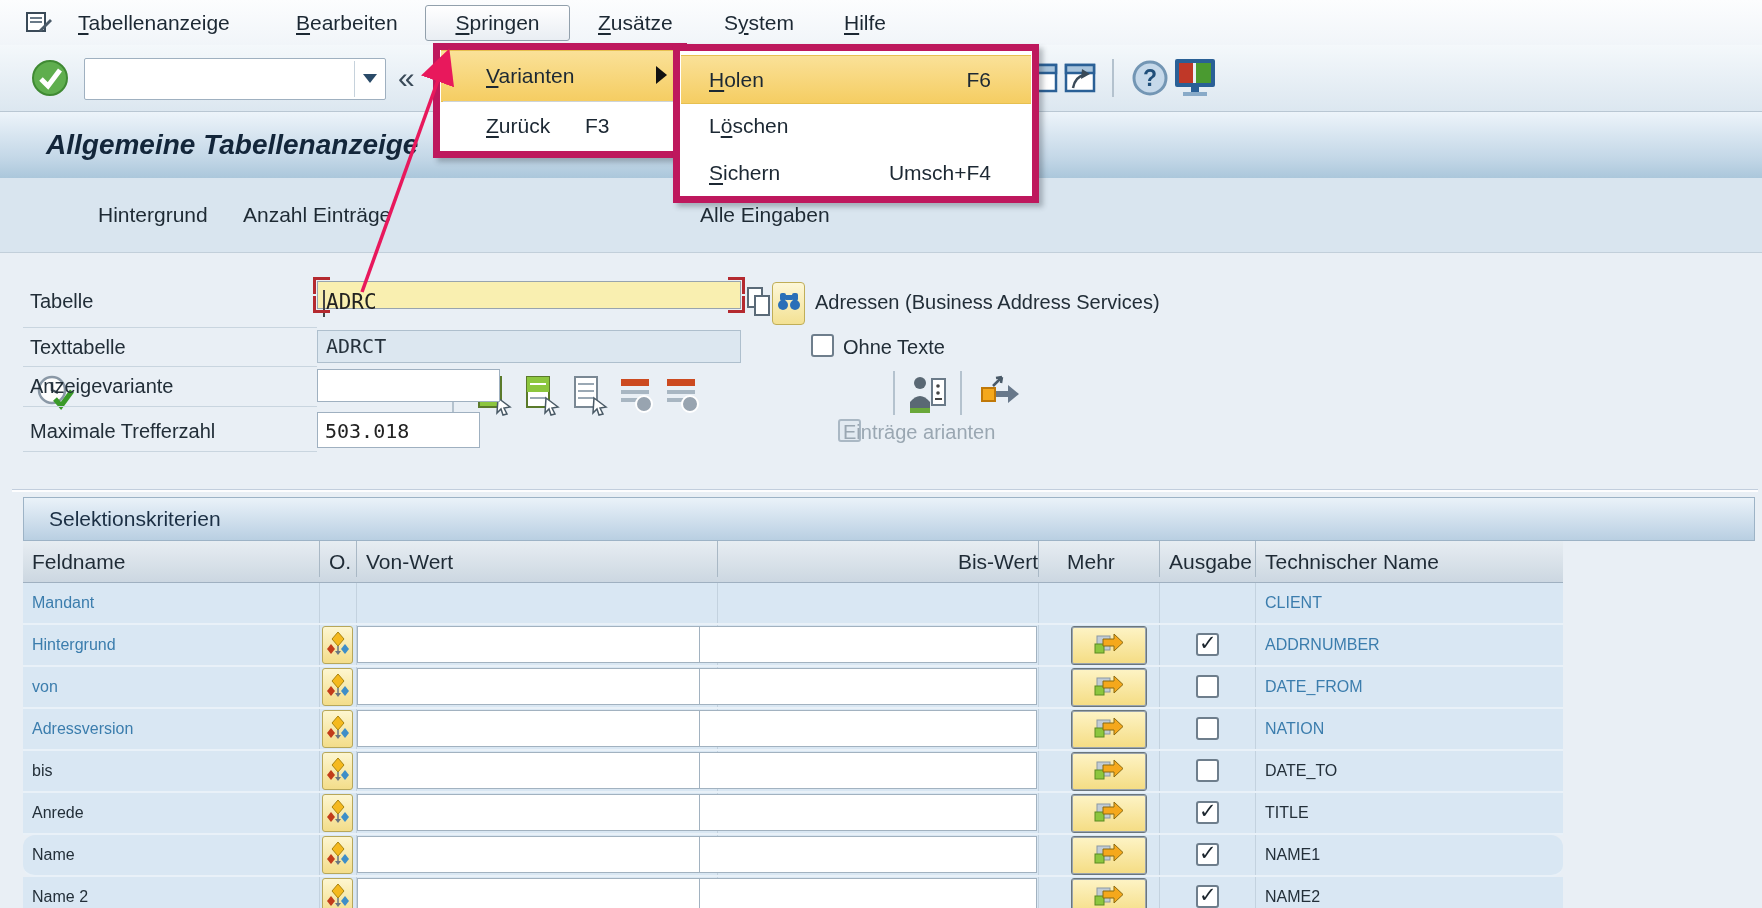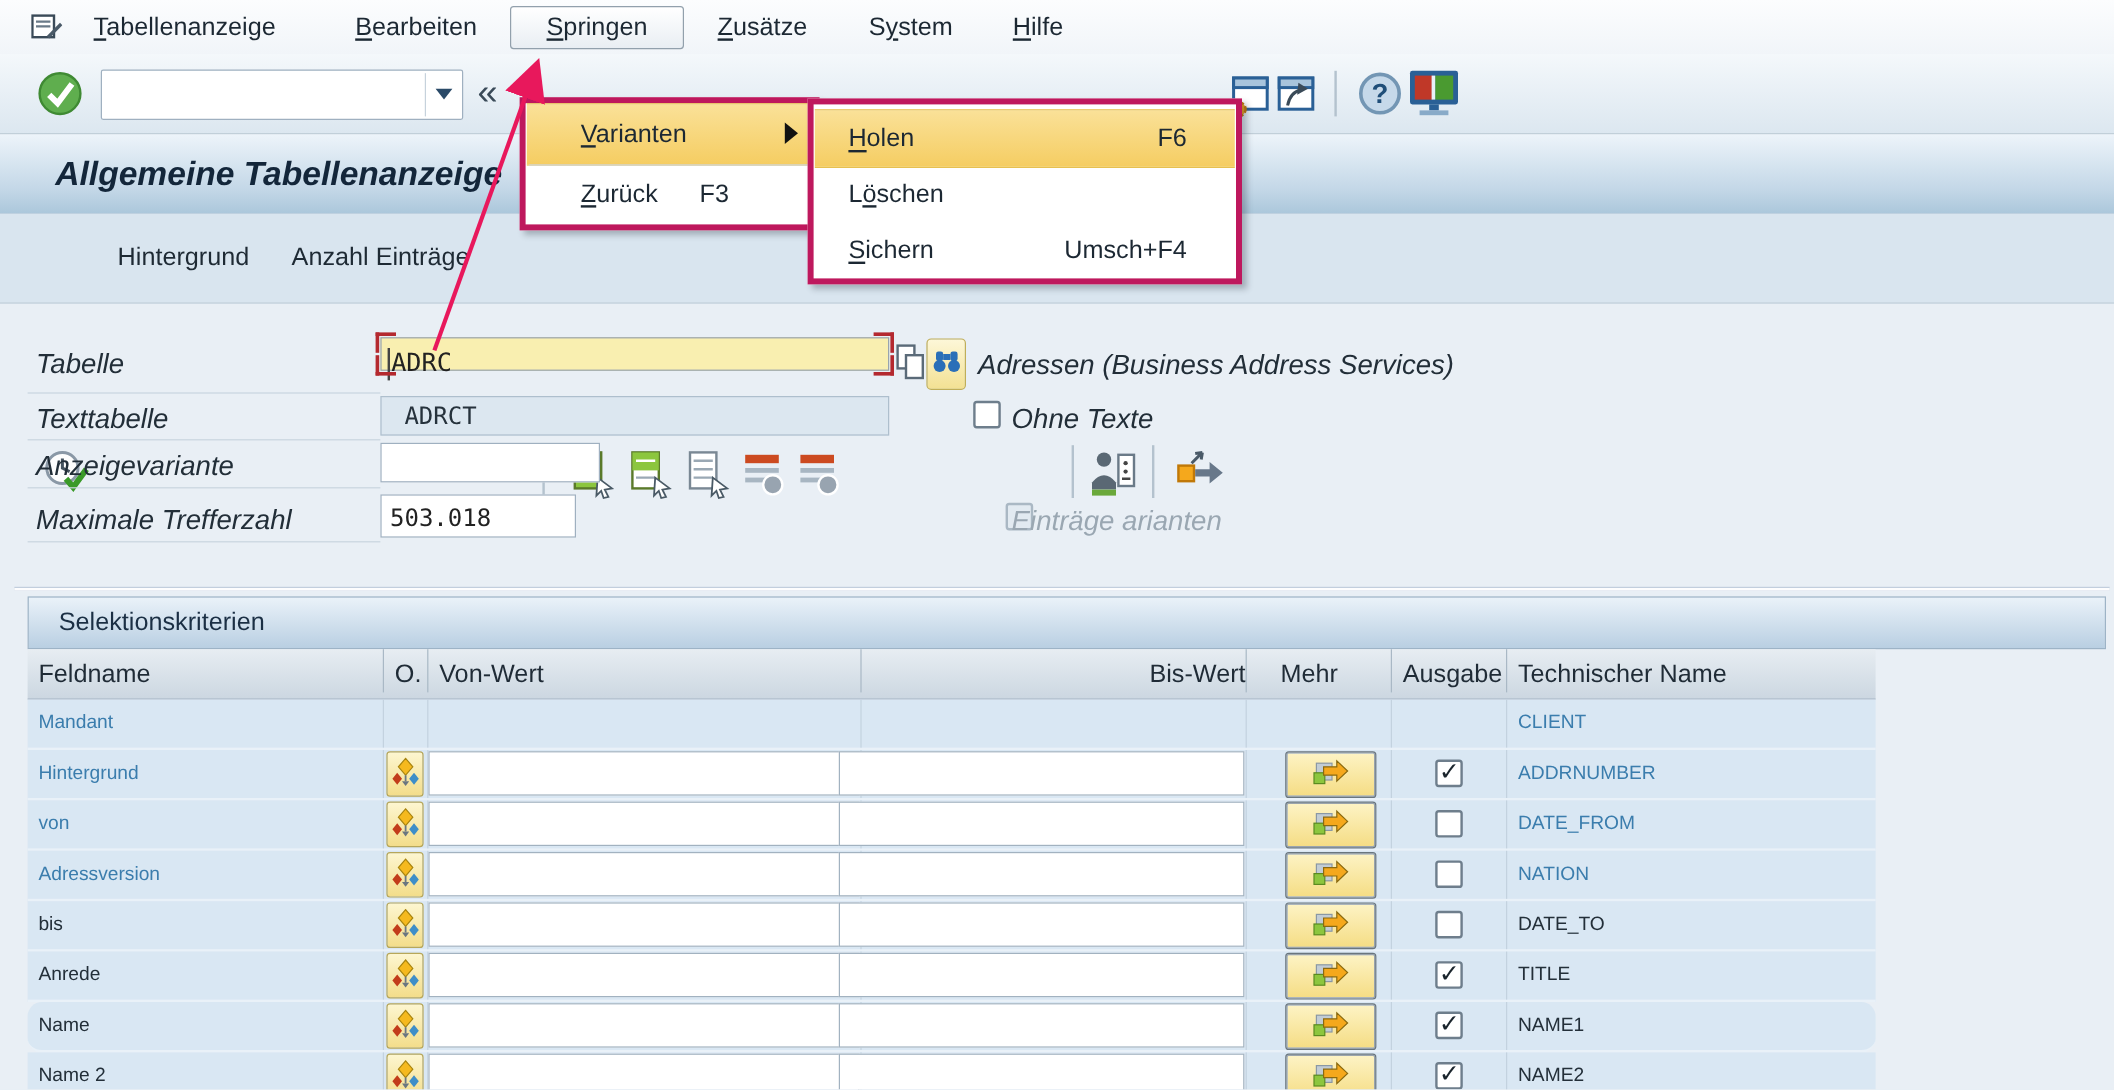--- a/index.html
+++ b/index.html
@@ -32,35 +32,35 @@
   #titlebar .t{position:absolute;left:46px;top:0;height:66px;line-height:66px;
     font-size:28px;font-weight:bold;font-style:italic;color:#13263a;}
 
   
   #apptoolbar{left:0;top:178px;width:1762px;height:74px;background:#d9e5ef;border-bottom:1px solid #c2cfda;}
   .atxt{position:absolute;top:0;height:74px;line-height:74px;font-size:21px;color:#1e2a34;}
   .aicon{position:absolute;top:196px;}
   .asep{position:absolute;top:193px;height:44px;}
 
   
-  .flabel{font-size:23px;color:#222e38;font-style:italic;}
+  .flabel{font-size:20px;color:#222e38;}
   .labline{height:1px;background:#c9d5df;left:23px;width:294px;}
   #tabfield{left:317px;top:281px;width:424px;height:28px;background:#f9efb0;border:1px solid #98a4ae;
     box-sizing:border-box;}
   #tabfield .val{position:absolute;left:8px;top:8px;font-family:"DejaVu Sans Mono","Liberation Mono",monospace;
     font-size:21px;color:#222;}
   #tabfield .caret{position:absolute;left:5px;top:8px;width:2px;height:27px;background:#444;}
   .rb{position:absolute;width:14px;height:14px;}
   .rb.tl{left:-5px;top:-5px;border-left:3px solid #b4292f;border-top:3px solid #b4292f;}
   .rb.tr{right:-5px;top:-5px;border-right:3px solid #b4292f;border-top:3px solid #b4292f;}
   .rb.bl{left:-5px;bottom:-5px;border-left:3px solid #b4292f;border-bottom:3px solid #b4292f;}
   .rb.br{right:-5px;bottom:-5px;border-right:3px solid #b4292f;border-bottom:3px solid #b4292f;}
   .rofield{background:#dce7f0;border:1px solid #aebfcd;box-sizing:border-box;
     font-family:"DejaVu Sans Mono","Liberation Mono",monospace;font-size:20px;color:#26323c;
-    line-height:31px;padding-left:19px;}
+    line-height:31px;padding-left:8px;}
   .wfield{background:#fff;border:1px solid #9fb0c0;box-sizing:border-box;
     font-family:"DejaVu Sans Mono","Liberation Mono",monospace;font-size:20px;color:#222;
     line-height:33px;padding-left:7px;}
   .cb{display:inline-block;width:23px;height:23px;background:#fff;border:2px solid #6e7e8c;
     border-radius:3px;box-sizing:border-box;position:relative;}
   .cb.on::after{content:"✓";position:absolute;left:1px;top:-4px;font-size:21px;font-weight:bold;color:#1a242c;}
   .cb.dis{background:#e2eaf1;border-color:#aab8c4;}
   .binocbtn{left:772px;top:282px;width:33px;height:43px;background:linear-gradient(#fdf7d8,#f3e193);
     border:1px solid #c0ae58;border-radius:4px;padding:0;}
   .graytext{color:#9aa7b2;}
@@ -85,22 +85,22 @@
   .fn.link,.tn.link{color:#3b7dad;}
   .vin{position:absolute;left:0;top:1px;right:1px;height:37px;background:#fff;border:1px solid #a2b2c0;box-sizing:border-box;}
   .obtn{position:absolute;left:2px;top:1px;width:31px;height:38px;padding:0;
     background:linear-gradient(#fdf6d0,#f3dd8a);border:1px solid #b7a75a;border-radius:3px;}
   .mbtn{position:absolute;left:14px;top:2px;width:74px;height:37px;padding:0;
     background:linear-gradient(#fdf3c4,#f5dd85);border:1px solid #9aa4ac;outline:1px solid #6a767e;border-radius:2px;}
   .ausbox{position:absolute;left:36px;top:8px;}
   button{cursor:pointer;font-family:inherit;}
 
   
-  .menupanel{position:absolute;background:#fff;border:5px solid #be185d;
-    box-shadow:4px 4px 5px rgba(40,50,60,.3);z-index:50;margin-top:38px;}
+  .menupanel{position:absolute;background:#fff;border:7px solid #be185d;
+    box-shadow:4px 4px 5px rgba(40,50,60,.3);z-index:50;}
   #gotomenu{left:433px;top:43px;width:240px;height:101px;}
   #submenu{left:673px;top:44px;width:352px;height:145px;}
   .mitem{position:absolute;left:1px;right:1px;font-size:21px;color:#1c2833;cursor:default;}
   .mitem.hl{background:linear-gradient(#fae198,#f5cd62);border-top:1px solid #e7c050;border-bottom:1px solid #e7c050;}
   .mitem .lab{position:absolute;}
   .mitem .sc{position:absolute;}
   .subarrow{position:absolute;right:12px;top:15px;width:0;height:0;
     border-top:9px solid transparent;border-bottom:9px solid transparent;border-left:11px solid #111;}
   .msep{position:absolute;left:3px;right:3px;height:1px;background:#cdd4da;}
 

